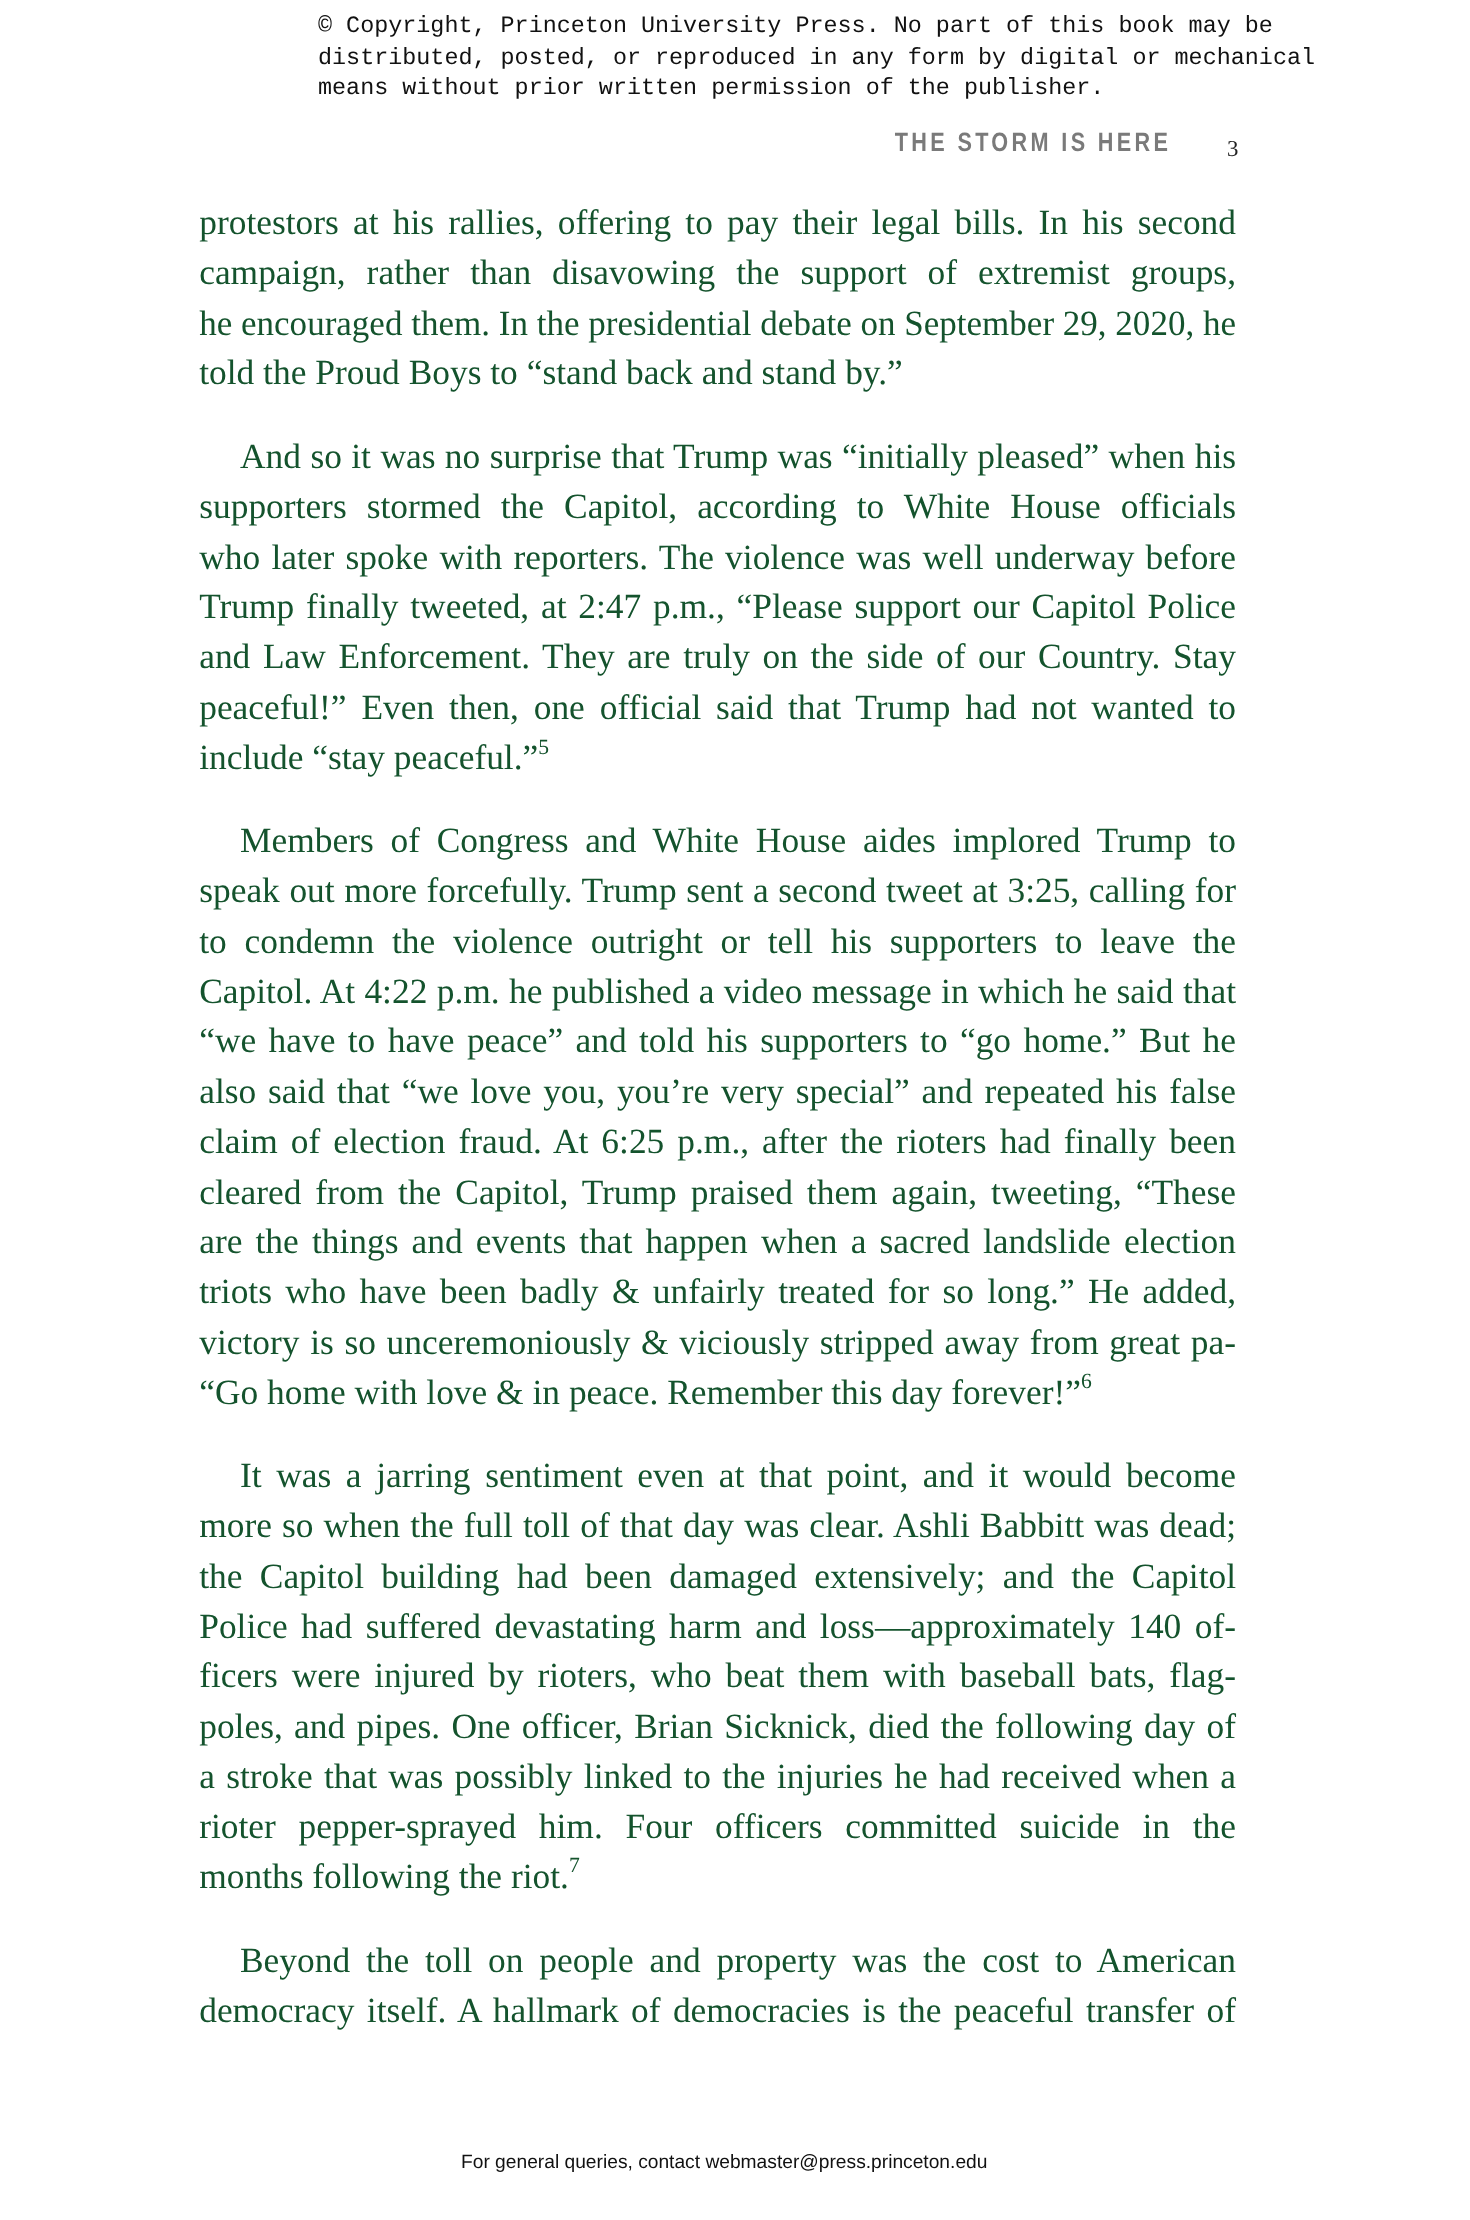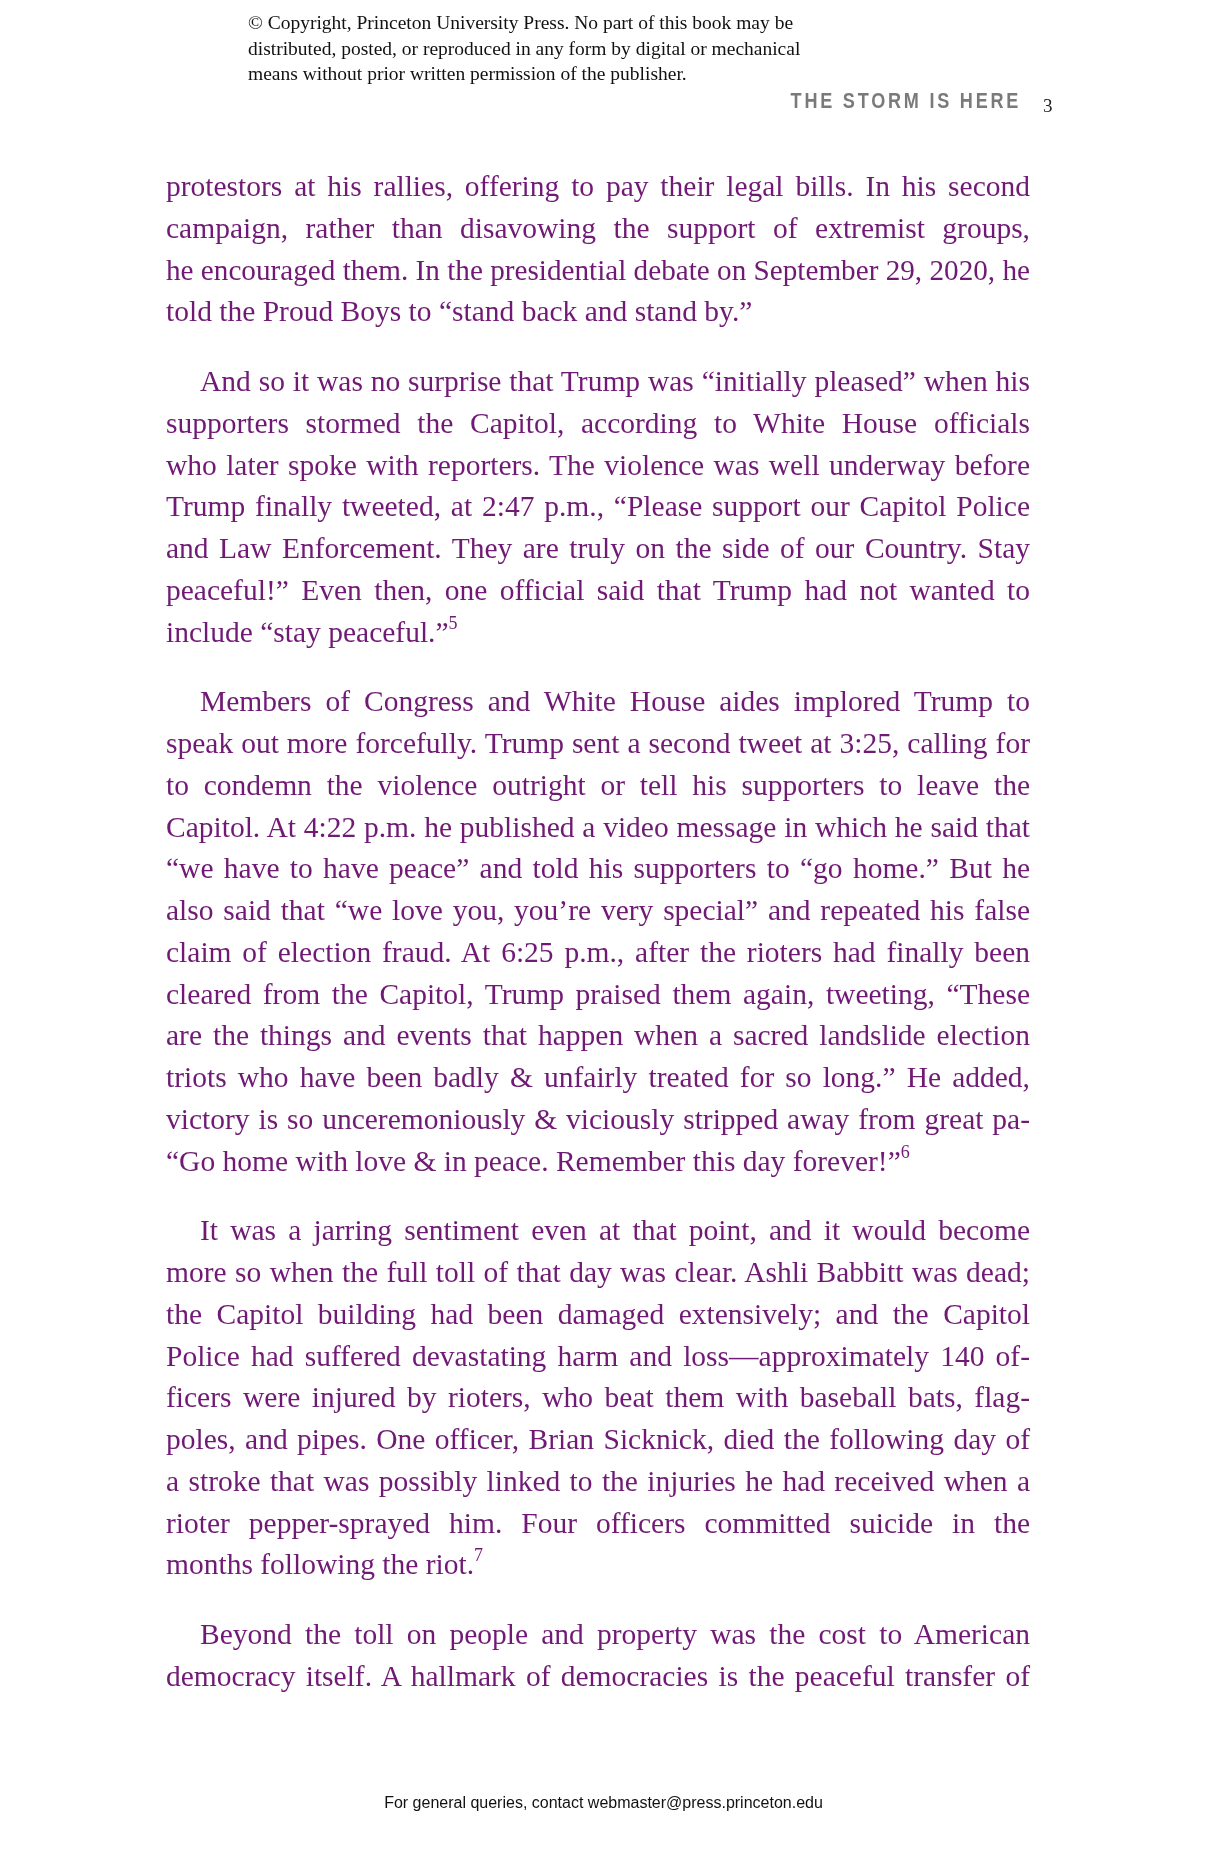--- a/index.html
+++ b/index.html
@@ -8,40 +8,42 @@
       background: #ffffff;
     }
     body {
       width: 1225px;
       height: 1850px;
       position: relative;
       overflow: hidden;
     }
     .copyright {
       position: absolute;
-      left: 248px;
+      left: 265px;
       top: 10px;
       width: 740px;
-      font-family: Liberation Serif, serif;
+      font-family: Liberation Mono, monospace;
       font-size: 19.5px;
       line-height: 25.5px;
       color: #111111;
     }
     .copyright .cline {
       display: block;
       white-space: nowrap;
     }
     .running-head {
       position: absolute;
-      top: 88px;
+      top: 106px;
       left: 740px;
       width: 292px;
       height: 30px;
       display: flex;
       align-items: baseline;
+      justify-content: flex-end;
+      gap: 24px;
     }
     .running-title {
       font-family: "Liberation Sans", sans-serif;
       font-weight: bold;
       font-size: 22px;
       letter-spacing: 3.4px;
       color: #7a7a7a;
       transform: scaleX(0.82);
       transform-origin: right center;
       white-space: nowrap;
@@ -55,21 +57,21 @@
       top: 4px;
     }
     .body-text {
       position: absolute;
       left: 166px;
       top: 166px;
       width: 864px;
       font-family: "Liberation Serif", serif;
       font-size: 29.5px;
       line-height: 41.76px;
-      color: #701a75;
+      color: #14532d;
     }
     .line {
       display: block;
       height: 41.76px;
       white-space: nowrap;
       overflow: visible;
       text-align: justify;
       text-align-last: justify;
     }
     .line.indent {

